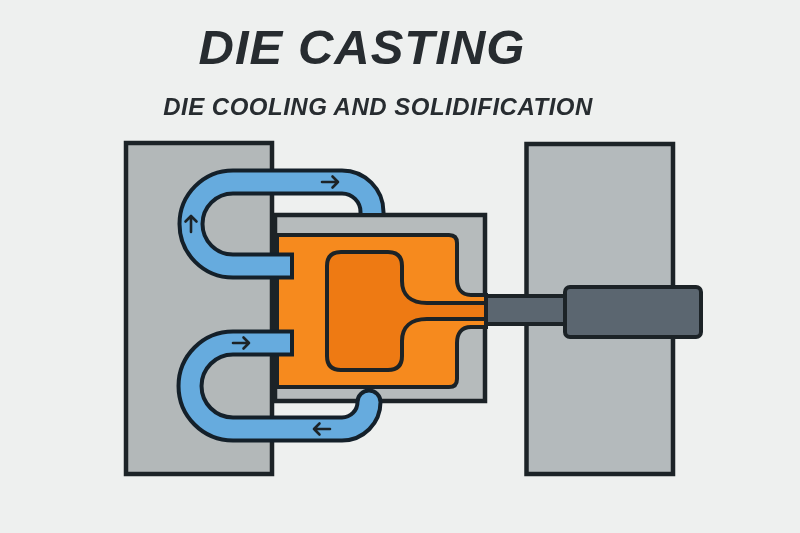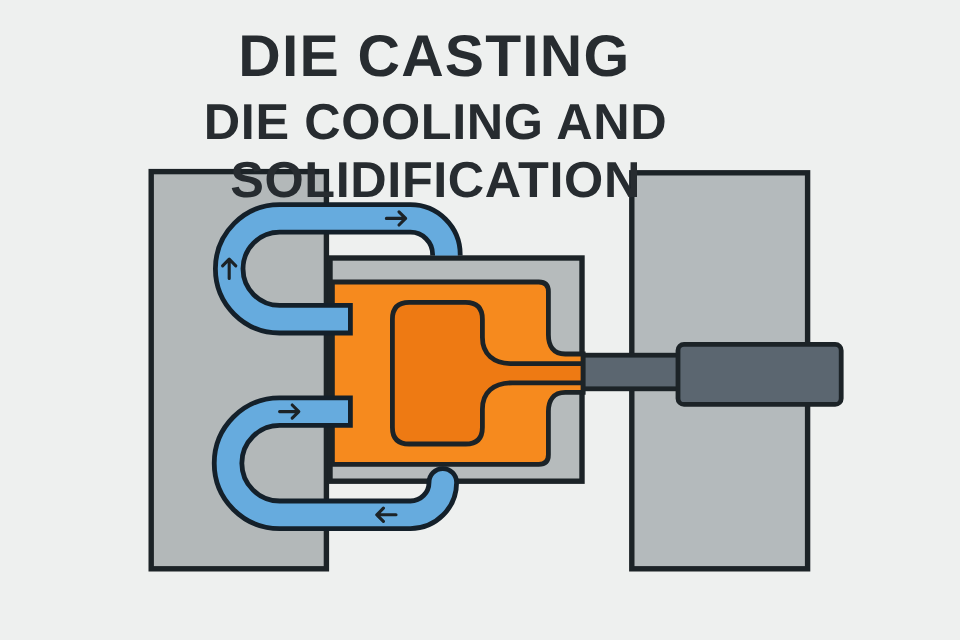--- a/index.html
+++ b/index.html
@@ -2,30 +2,30 @@
 <html style="--background: #eef0ef; --title_text: #272c30; --block_gray_left: #b3b8b9; --block_gray_right: #b4babc; --die_gray: #b6bbbc; --molten_orange: #f68a1e; --casting_orange: #ee7a13; --coolant_blue: #66abde; --tube_outline: #14202a; --plunger_gray: #5b6670; --outline: #1c2327;"><head>
 <meta charset="utf-8">
 <style>
   html,body{margin:0;padding:0;}
   body{
     width:800px;height:533px;
     background:var(--background,#eef0ef);
     font-family:"Liberation Sans", sans-serif;
     overflow:hidden;
   }
-  .stage{position:relative;width:724px;height:533px;}
+  .stage{position:relative;width:724px;height:533px;font-style:italic;}
   .header{position:absolute;left:0;top:0;width:100%;text-align:center;}
   .title{
     margin:0;position:absolute;left:0;top:19px;width:100%;
     font-size:49px;font-weight:800;letter-spacing:1px;
     color:var(--title_text,#272c30);
   }
   .subtitle{
-    margin:1px;position:absolute;left:0;top:77px;width:100%;
-    font-size:42px;font-weight:600;letter-spacing:0.5px;
+    margin:16px;position:absolute;left:0;top:77px;width:100%;
+    font-size:24px;font-weight:600;letter-spacing:0.5px;
     color:var(--title_text,#272c30);
   }
   svg.diagram{position:absolute;left:0;top:0;}
   .block-left{fill:var(--block_gray_left,#b3b8b9);stroke:var(--outline,#1c2327);stroke-width:4.5;}
   .block-right{fill:var(--block_gray_right,#b4babc);stroke:var(--outline,#1c2327);stroke-width:4.5;}
   .die{fill:var(--die_gray,#b6bbbc);stroke:var(--outline,#1c2327);stroke-width:4.5;}
   .molten{fill:var(--molten_orange,#f68a1e);stroke:var(--outline,#1c2327);stroke-width:4;}
   .casting{fill:var(--casting_orange,#ee7a13);stroke:var(--outline,#1c2327);stroke-width:4;}
   .plunger{fill:var(--plunger_gray,#5b6670);stroke:var(--outline,#1c2327);stroke-width:4;}
   .tube-out{fill:none;stroke:var(--tube_outline,#14202a);stroke-width:27;stroke-linejoin:round;}

